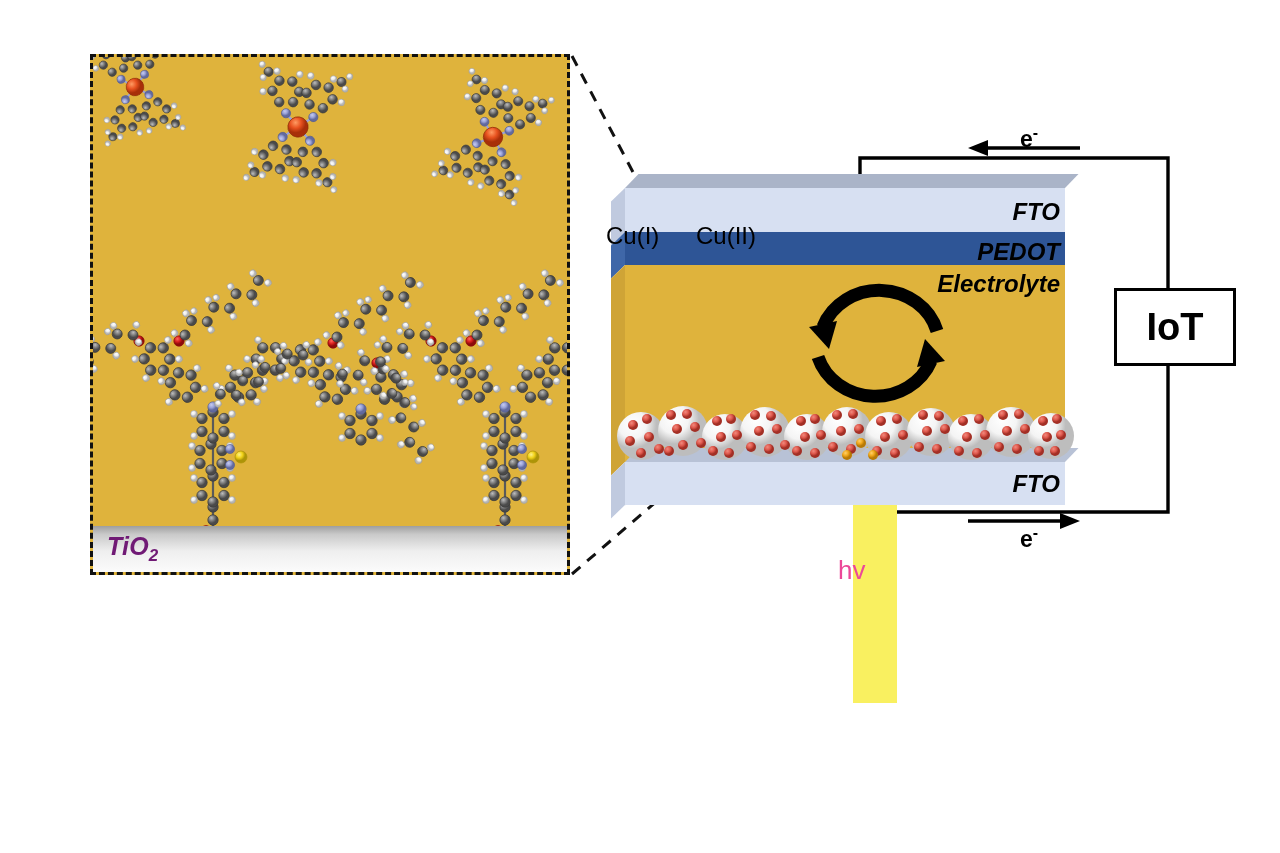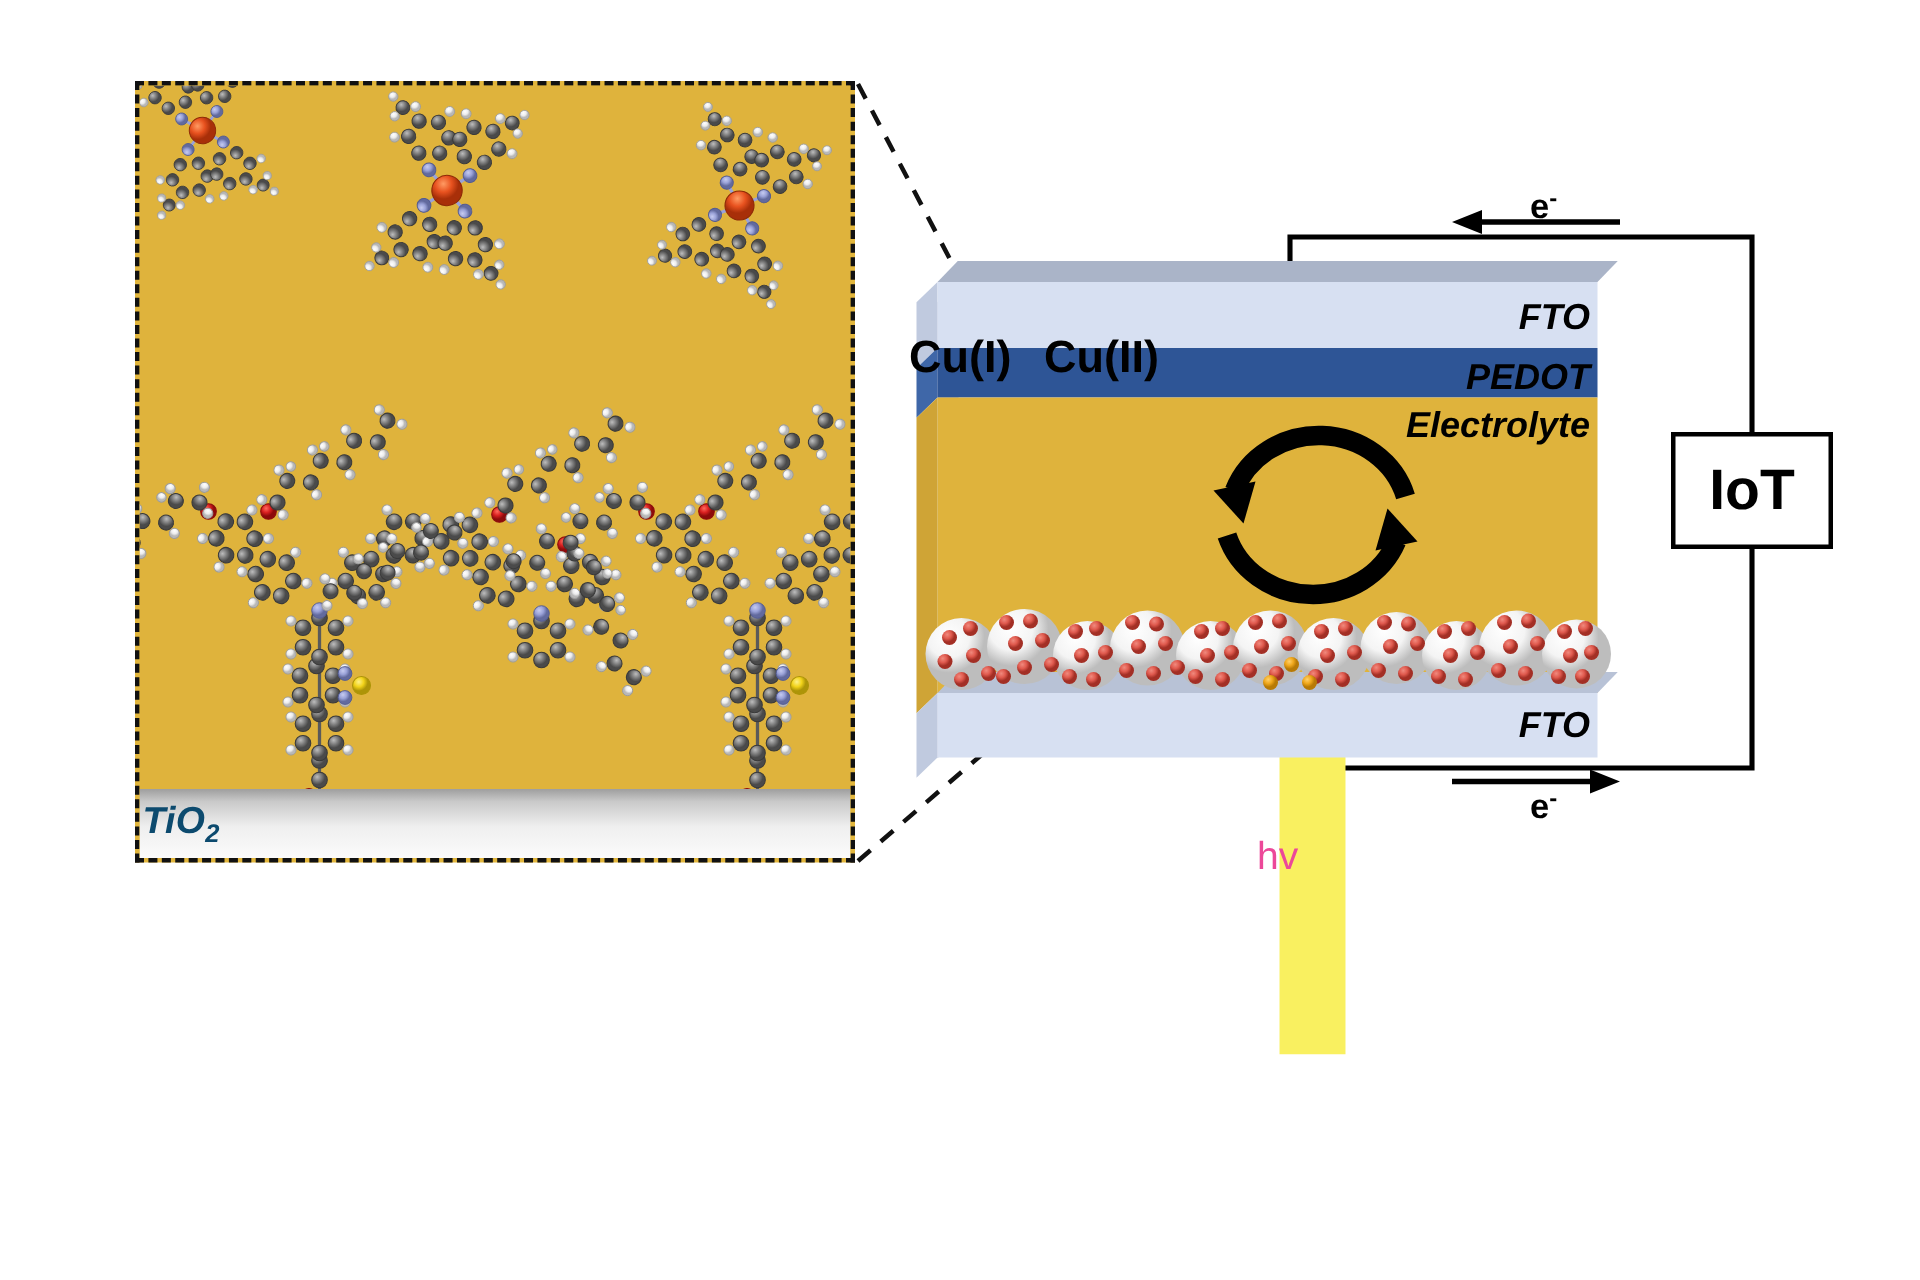--- a/index.html
+++ b/index.html
@@ -35,26 +35,26 @@
     background: #dfb33c;
   }
   #inset-tio2-slab {
     left: 0;
     right: 0;
     bottom: 0;
     height: 46px;
     background: linear-gradient(to bottom, #9e9e9e 0%, #c9c9c9 18%, #efefef 55%, #fbfbfb 100%);
   }
   #inset-tio2-label {
-    left: 2px;
+    left: 14px;
     bottom: 6px;
     font-size: 25px;
     font-weight: bold;
     font-style: italic;
-    color: #0c4a6e;
+    color: #701a75;
     letter-spacing: .2px;
   }
   #inset-tio2-label sub { font-size: 17px; }
 
   
   .connector {
     stroke: #111111;
     stroke-width: 3;
     stroke-dasharray: 11 9;
     fill: none;
@@ -182,45 +182,44 @@
 
   
   #redox {
     left: 185px;
     top: 105px;
     width: 185px;
     height: 155px;
   }
   .cu-label {
     position: absolute;
-    font-size: 30px;
+    font-size: 24px;
     color: #000000;
     white-space: nowrap;
-    font-weight: bold;
   }
   #cu1-label  { left: 6px;  top: 62px; }
   #cu2-label  { left: 96px; top: 62px; }
 
   
   #light-arrow {
     left: 825px;
     top: 448px;
     width: 100px;
     height: 255px;
   }
   #hv-label {
     left: 838px;
     top: 555px;
     font-size: 26px;
     color: #ec4899;
   }
   #iot-box {
     left: 1114px;
     top: 288px;
-    width: 108px;
+    width: 122px;
     height: 78px;
     box-sizing: border-box;
     border: 3px solid #000000;
     background: #ffffff;
     display: flex;
     align-items: center;
     justify-content: center;
   }
   #iot-label {
     font-size: 38px;

